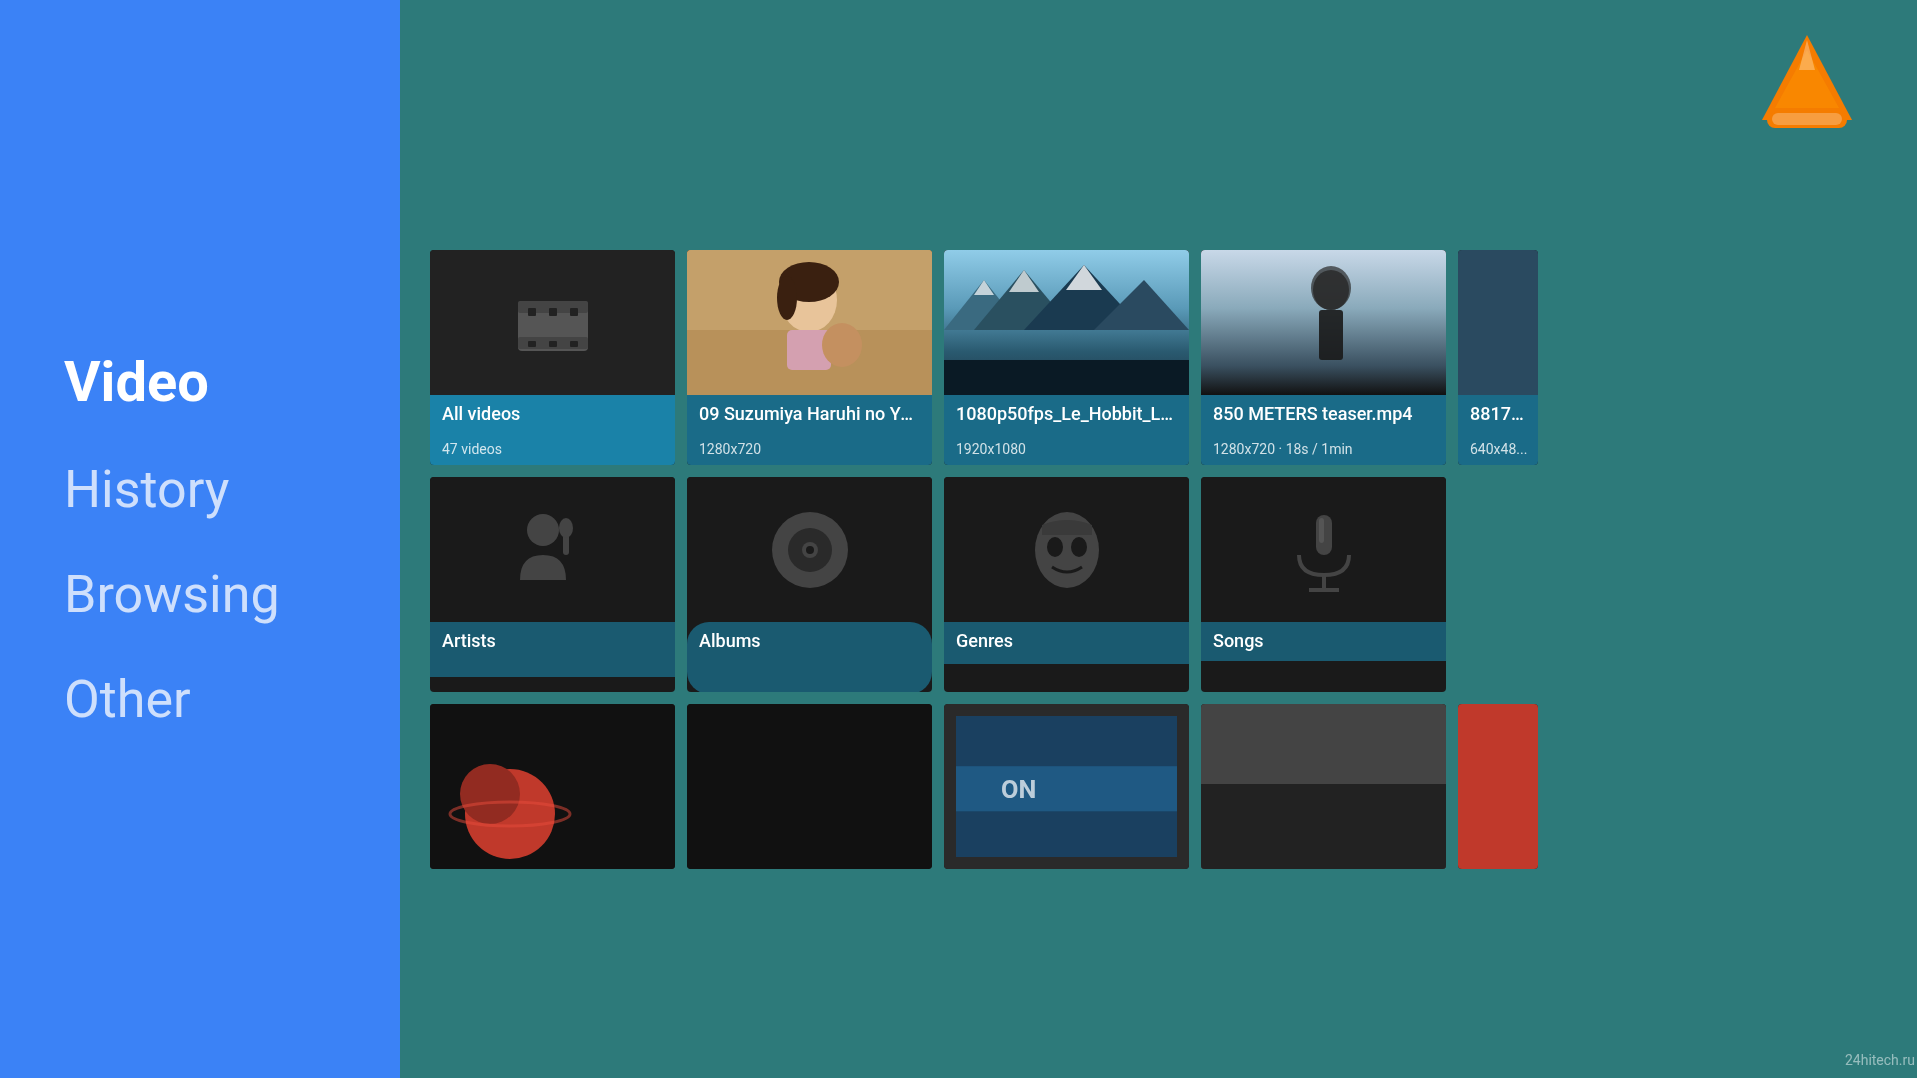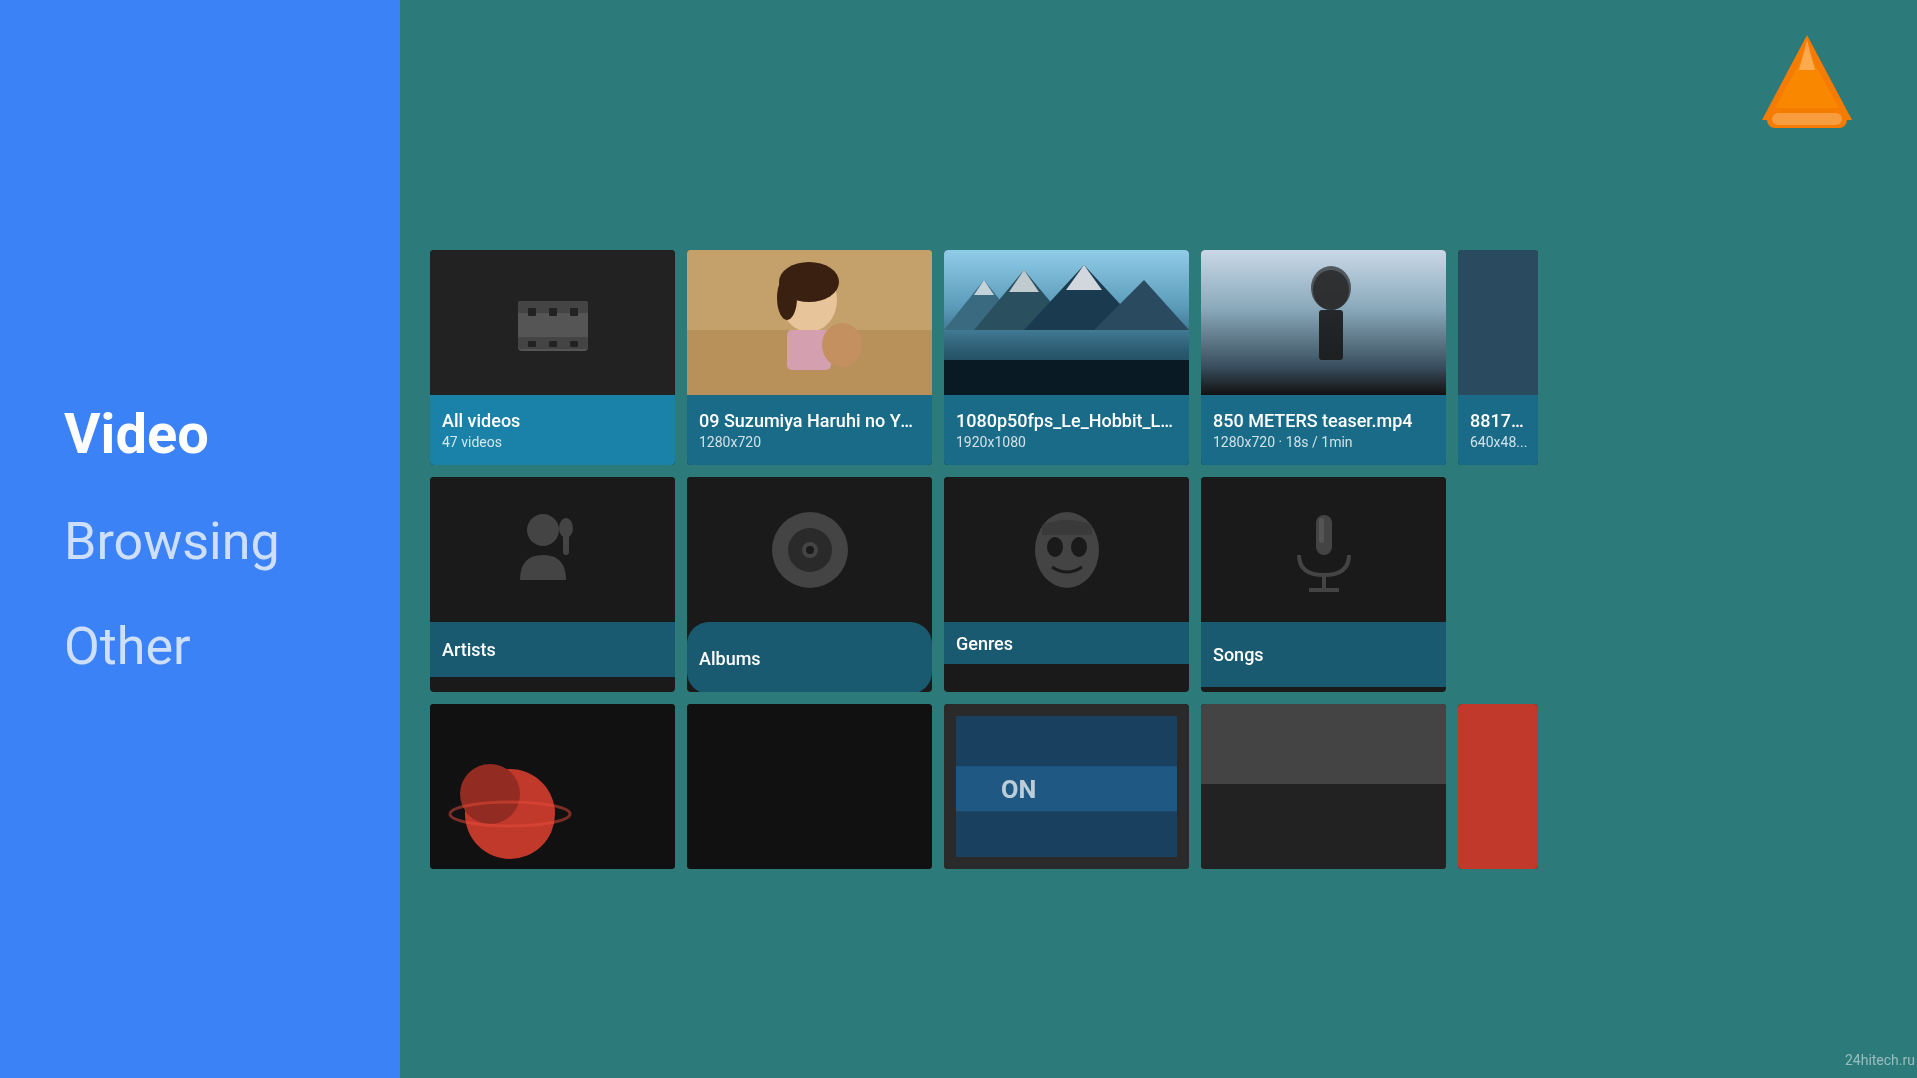--- a/index.html
+++ b/index.html
@@ -94,21 +94,21 @@
       background: #2a2a2a;
       overflow: hidden;
     }
 
     .card-info {
       background: #1a7a9a;
       padding: 8px 12px;
       height: 70px;
       display: flex;
       flex-direction: column;
-      justify-content: center;
+      justify-content: space-between;
     }
 
     .card-title {
       color: white;
       font-size: 18px;
       font-weight: 500;
       white-space: nowrap;
       overflow: hidden;
       text-overflow: ellipsis;
     }
@@ -140,20 +140,23 @@
     .audio-card .card-info {
       background: #1a5a6a;
     }
   </style>
 </head>
 <body>
 
 <div id="sidebar">
   <div class="sidebar-item active">
     <span>Video</span>
+  </div>
+  <div class="sidebar-item">
+    <span>History</span>
   </div>
   <div class="sidebar-item">
     <span>Browsing</span>
   </div>
   <div class="sidebar-item">
     <span>Other</span>
   </div>
 </div>
 
 <div id="main">
@@ -341,21 +344,21 @@
 
             <rect x="37" y="15" width="16" height="40" rx="8" fill="#444"></rect>
 
             <path d="M20 55 Q20 75 45 75 Q70 75 70 55" stroke="#444" stroke-width="4" fill="none"></path>
             <line x1="45" y1="75" x2="45" y2="90" stroke="#444" stroke-width="4"></line>
             <line x1="30" y1="90" x2="60" y2="90" stroke="#444" stroke-width="4"></line>
 
             <rect x="40" y="18" width="5" height="25" rx="3" fill="#555"></rect>
           </svg>
         </div>
-        <div class="card-info" style="background:#1a5a70; height:65px;">
+        <div class="card-info" style="background:#1a5a70; height:39px;">
           <div class="card-title">Songs</div>
         </div>
       </div>
     </div>
 
     <div class="grid-row">
       <div class="grid-card" style="height:165px;">
         <div class="card-thumb" style="height:165px; padding:0; overflow:hidden;">
           <svg width="100%" height="100%" viewBox="0 0 245 165" preserveAspectRatio="xMidYMid slice">
             <rect width="245" height="165" fill="#111"></rect>

